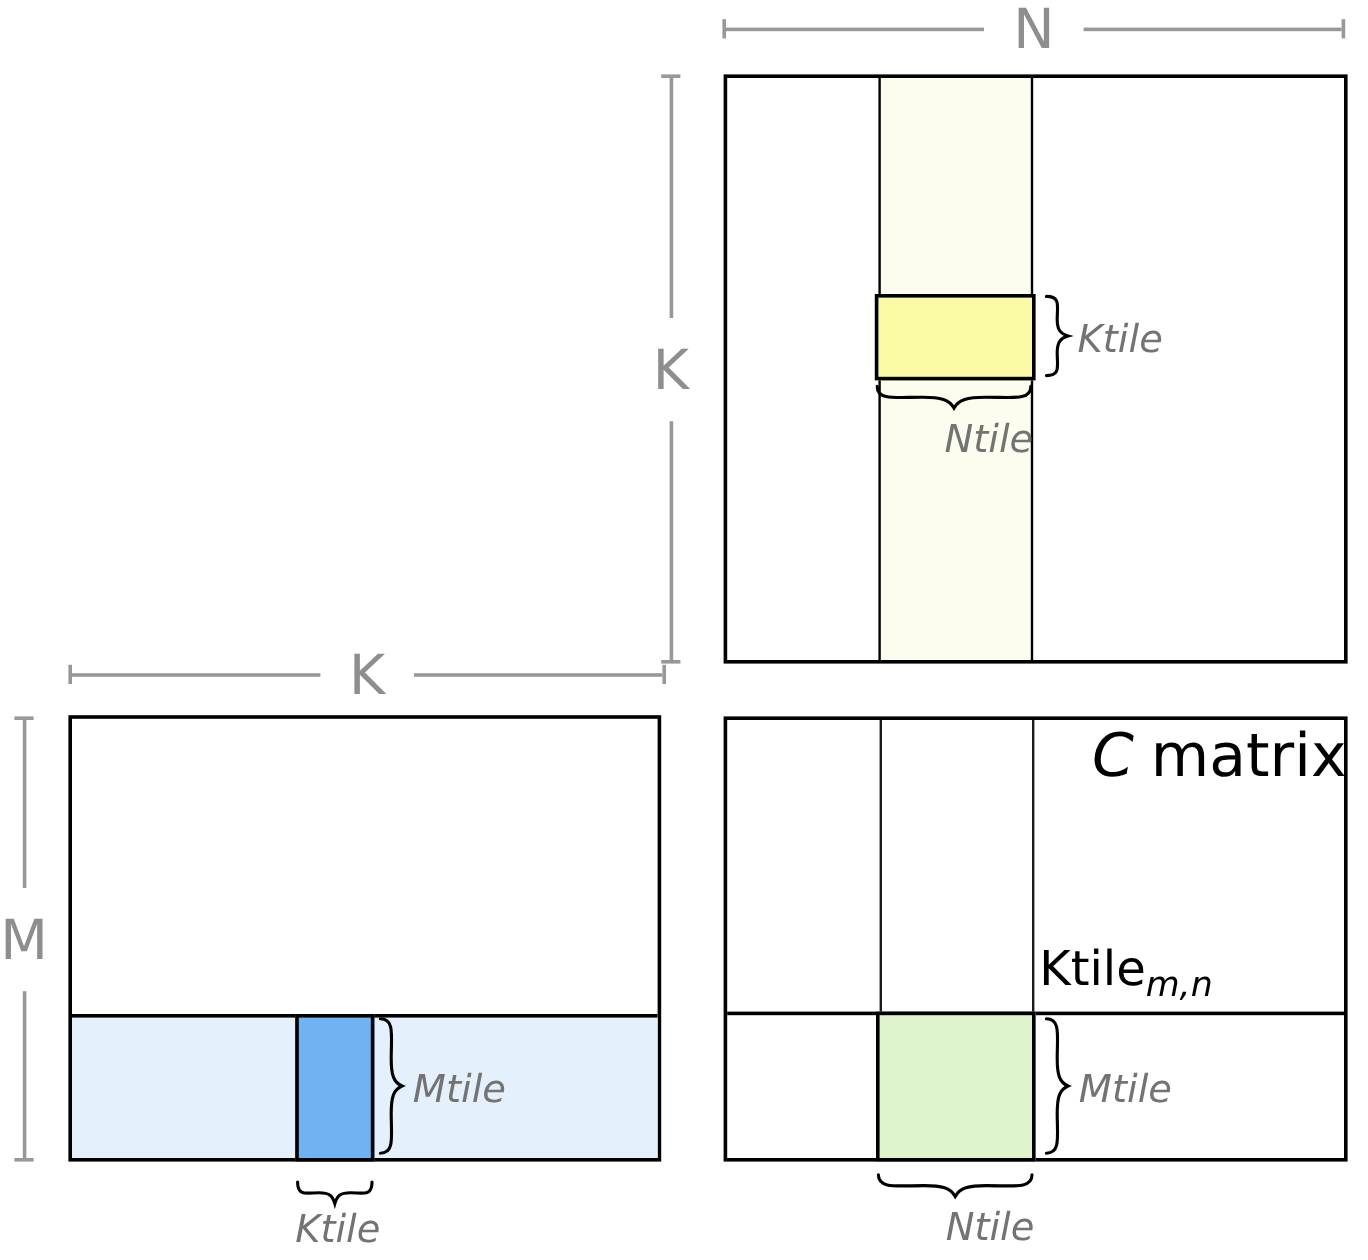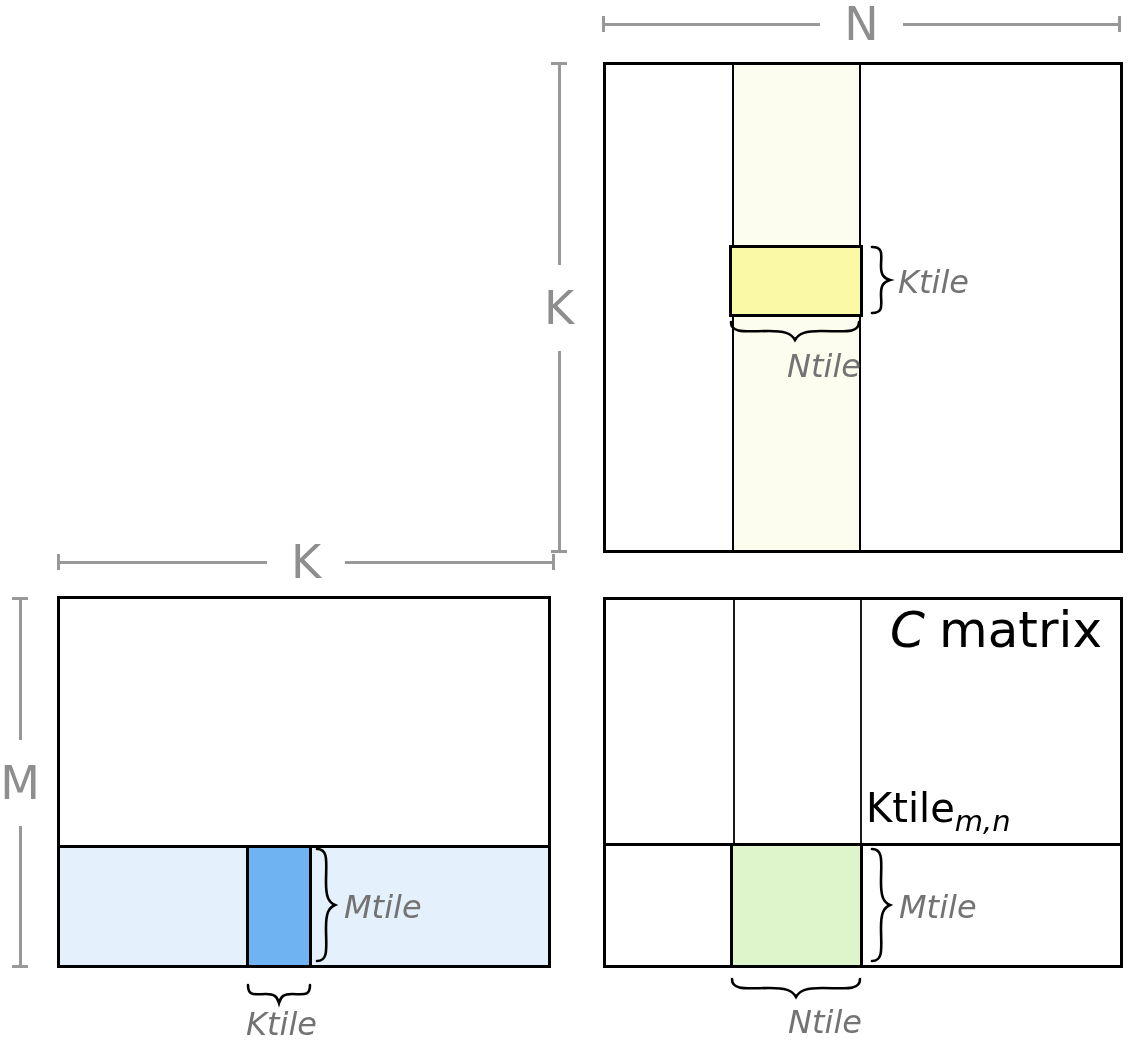--- a/index.html
+++ b/index.html
@@ -102,21 +102,21 @@
   <svg class="brace" style="left:246px;top:982px;" width="66" height="24" viewBox="0 0 66 24">
     <path d="M2,3 C2,15 9,12 20,12 C28,12 31,14 33,21 C35,14 38,12 46,12 C57,12 64,15 64,3"></path>
   </svg>
   <div class="tlabel centered" style="left:246px;top:1008px;width:66px;">Ktile</div>
 
   <div class="box" style="left:603px;top:597px;width:520px;height:371px;"></div>
   <div class="thinline-v" style="left:733px;top:600px;height:365px;"></div>
   <div class="thinline-v" style="left:860px;top:600px;height:365px;"></div>
   <div class="thinline-h" style="left:606px;top:843px;width:514px;"></div>
   <div class="tile green" style="left:730px;top:843px;width:133px;height:125px;"></div>
-  <div class="title" style="top:605px;right:38px;margin-left:32px;">
+  <div class="title" style="top:605px;right:18px;margin-left:32px;">
     <span class="letter">C</span><span class="word">matrix</span>
   </div>
   <div class="block-label" style="left:866px;top:788px;">
     <span>Ktile</span><span class="sub">m,n</span>
   </div>
   <svg class="brace" style="left:869px;top:847px;" width="24" height="116" viewBox="0 0 24 116">
     <path d="M3,2 C15,2 12,16 12,35 C12,49 14,55 21,58 C14,61 12,67 12,81 C12,100 15,114 3,114"></path>
   </svg>
   <div class="tlabel" style="left:899px;top:891px;">Mtile</div>
   <svg class="brace" style="left:730px;top:976px;" width="132" height="24" viewBox="0 0 132 24">

